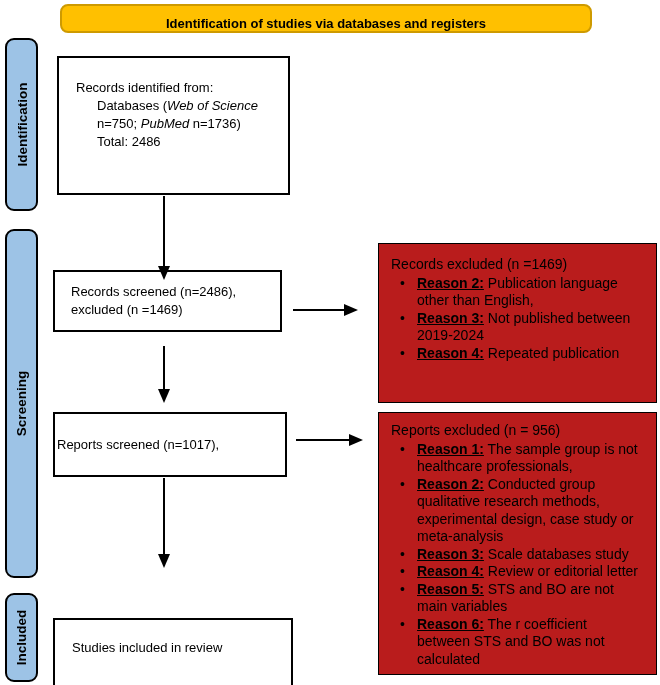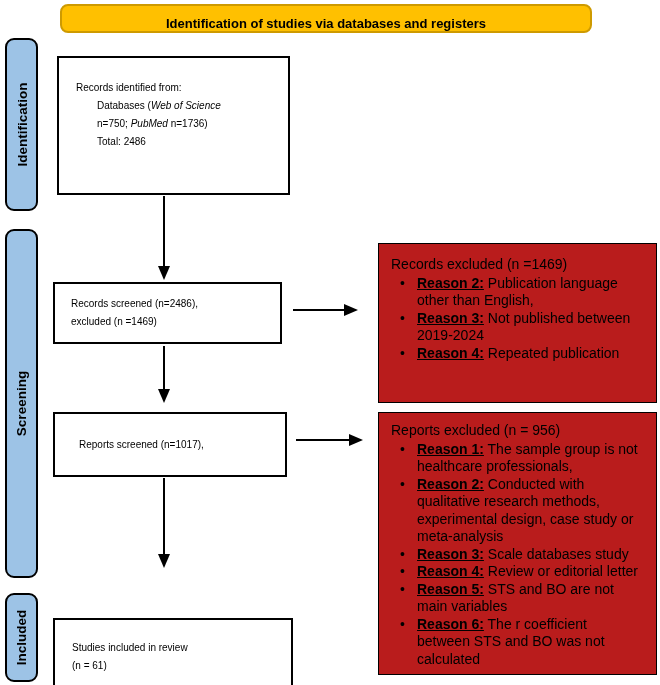--- a/index.html
+++ b/index.html
@@ -25,28 +25,28 @@
     border:2px solid var(--line-color);border-radius:9px;box-sizing:border-box;
     display:flex;align-items:center;justify-content:center;
   }
   .stage span{transform:rotate(-90deg);white-space:nowrap;font-weight:bold;font-size:13.5px;}
   .stage-identification{top:38px;height:173px;}
   .stage-screening{top:229px;height:349px;}
   .stage-included{top:593px;height:89px;}
   
   .box{
     position:absolute;background:#fff;border:2px solid var(--line-color);
-    box-sizing:border-box;font-size:10px;line-height:18px;
+    box-sizing:border-box;font-size:13px;line-height:18px;
   }
   .box-identified{left:57px;top:56px;width:233px;height:139px;padding:21px 8px 0 17px;}
   .ind{margin-left:21px;}
-  .box-records-screened{left:53px;top:282px;width:229px;height:62px;
+  .box-records-screened{left:53px;top:270px;width:229px;height:62px;
     display:flex;flex-direction:column;justify-content:center;padding-left:16px;}
   .box-reports-screened{left:53px;top:412px;width:234px;height:65px;
-    display:flex;flex-direction:column;justify-content:center;padding-left:24px;}
+    display:flex;flex-direction:column;justify-content:center;padding-left:2px;}
   .box-included{left:53px;top:598px;width:240px;height:83px;padding:19px 8px 0 17px;margin-top:20px;}
   
   .exc{
     position:absolute;background:#b91c1c;border:1.5px solid var(--line-color);
     box-sizing:border-box;font-size:14px;line-height:17.5px;
     padding:12px 14px 0 12px;
   }
   .exc-records{left:378px;top:243px;width:279px;height:160px;}
   .exc-reports{left:378px;top:412px;width:279px;height:263px;padding-top:9px;}
   .exc-title{margin-bottom:1px;}
@@ -89,21 +89,20 @@
     <div>Records screened (n=2486),</div>
     <div>excluded (n =1469)</div>
   </div>
 
   <div class="box box-reports-screened">
     <div>Reports screened (n=1017),</div>
   </div>
 
   <div class="box box-included">
     <div>Studies included in review</div>
-    <div>(n = 61)</div>
   </div>
 
   <div class="exc exc-records">
     <div class="exc-title">Records excluded (n =1469)</div>
     <div class="li">
         <div class="li-body"><span class="rl">Reason 2:</span><span> Publication language other than English,</span></div>
       </div>
     <div class="li">
         <div class="li-body"><span class="rl">Reason 3:</span><span> Not published between 2019-2024</span></div>
       </div>
@@ -111,21 +110,21 @@
         <div class="li-body"><span class="rl">Reason 4:</span><span> Repeated publication</span></div>
       </div>
   </div>
 
   <div class="exc exc-reports">
     <div class="exc-title">Reports excluded (n = 956)</div>
     <div class="li">
         <div class="li-body"><span class="rl">Reason 1:</span><span> The sample group is not healthcare professionals,</span></div>
       </div>
     <div class="li">
-        <div class="li-body"><span class="rl">Reason 2:</span><span> Conducted with qualitative research methods, experimental design, case study or meta-analysis</span></div>
+        <div class="li-body"><span class="rl">Reason 2:</span><span> Conducted group qualitative research methods, experimental design, case study or meta-analysis</span></div>
       </div>
     <div class="li">
         <div class="li-body"><span class="rl">Reason 3:</span><span> Scale databases study</span></div>
       </div>
     <div class="li">
         <div class="li-body"><span class="rl">Reason 4:</span><span> Review or editorial letter</span></div>
       </div>
     <div class="li">
         <div class="li-body"><span class="rl">Reason 5:</span><span> STS and BO are not main variables</span></div>
       </div>

